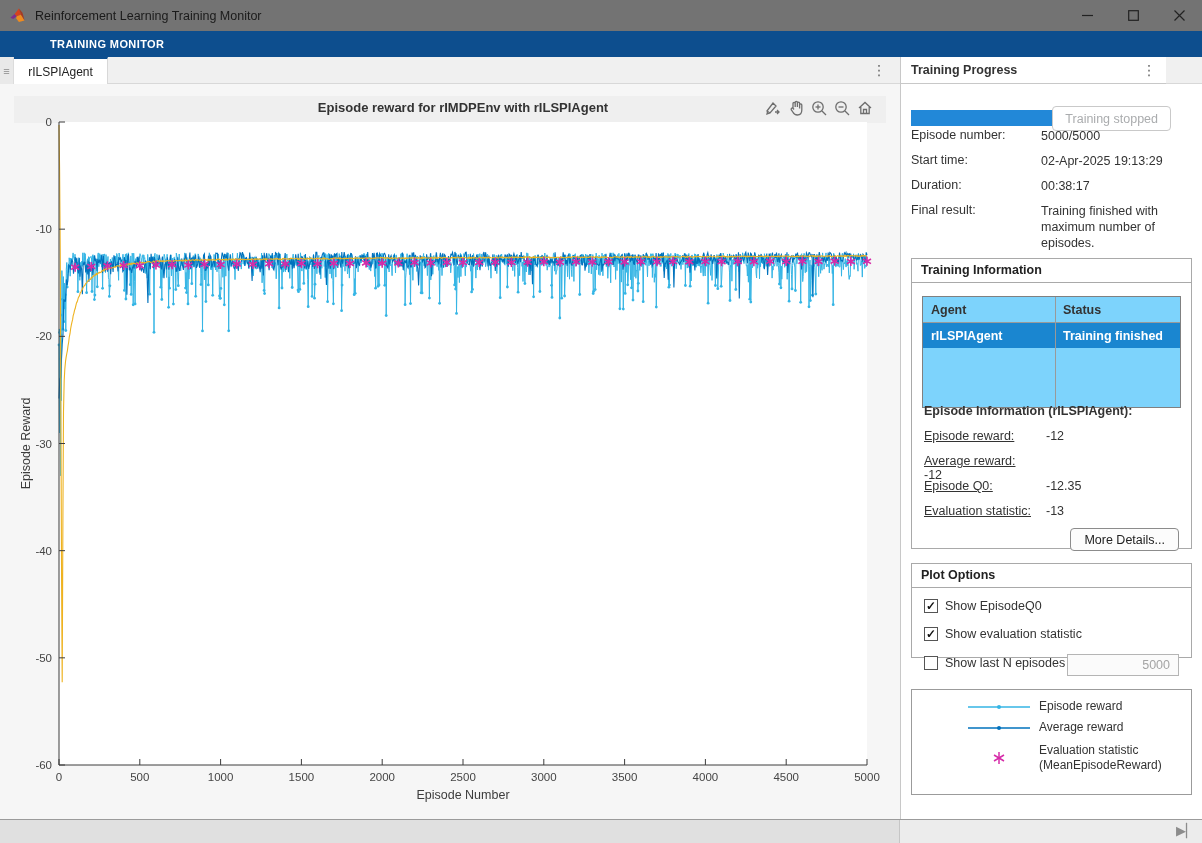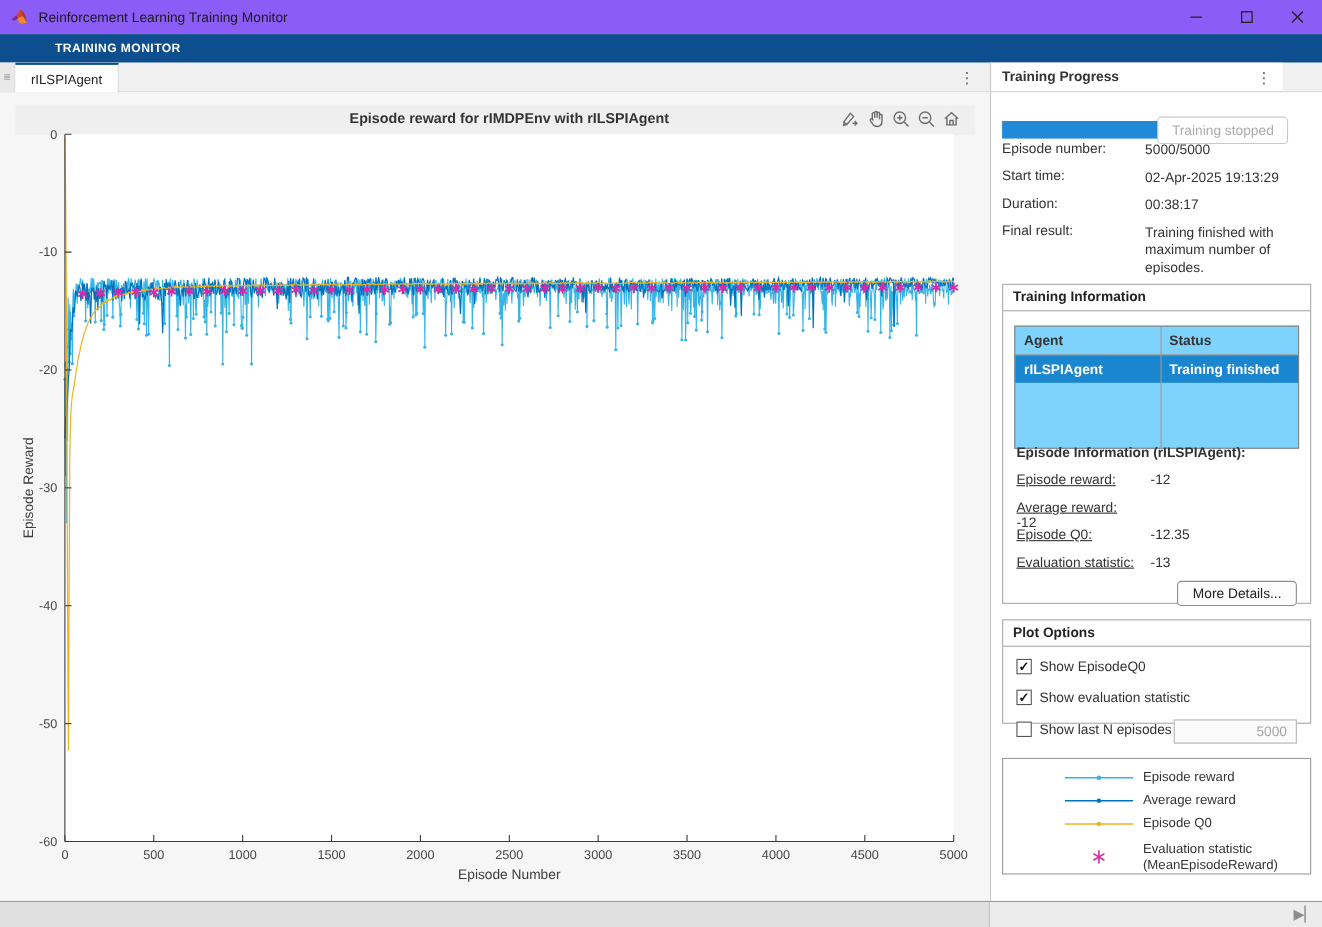--- a/index.html
+++ b/index.html
@@ -1,20 +1,20 @@
 <!DOCTYPE html>
 <html><head>
 <meta charset="utf-8">
 <style>
   * { margin:0; padding:0; box-sizing:border-box; }
   html,body { width:1202px; height:843px; font-family:"Liberation Sans",sans-serif; background:#fff; overflow:hidden; }
   .window { position:relative; width:1202px; height:843px; background:#fff; }
 
   
-  .titlebar { position:absolute; left:0; top:0; width:1202px; height:31px; background:#8b5cf6; display:flex; align-items:center; }
+  .titlebar { position:absolute; left:0; top:0; width:1202px; height:31px; background:#737373; display:flex; align-items:center; }
   .app-icon { width:17px; height:17px; margin-left:9px; }
   .title-text { margin-left:9px; font-size:12.5px; color:#1a1a1a; }
   .win-controls { position:absolute; right:0; top:0; height:31px; display:flex; }
   .win-btn { width:46px; height:31px; display:flex; align-items:center; justify-content:center; color:#222; font-size:13px; cursor:default; }
   .win-btn svg { display:block; }
 
   
   .ribbon { position:absolute; left:0; top:31px; width:1202px; height:26px; background:#0d4e8e; display:flex; align-items:center;padding-left:40px; }
   .ribbon-tab { color:#fff; font-size:11px; font-weight:bold; letter-spacing:.4px; margin-left:10px; }
 
@@ -490,29 +490,20 @@
       </div>
       <div class="legend-row">
         <span class="legend-marker-cell">
             <svg class="lg-mk" width="62" height="10" viewBox="0 0 62 10">
               <line x1="0" y1="5" x2="62" y2="5" stroke-width="1.4" stroke="#0072bd"></line>
               <circle cx="31" cy="5" r="2" fill="#0072bd"></circle>
             </svg>
           </span>
         <span class="legend-label">Average reward</span>
       </div>
-      <div class="legend-row">
-        <span class="legend-marker-cell">
-            <svg class="lg-mk" width="62" height="10" viewBox="0 0 62 10">
-              <line x1="0" y1="5" x2="62" y2="5" stroke-width="1.4" stroke="#eeb21f"></line>
-              <circle cx="31" cy="5" r="2" fill="#eeb21f"></circle>
-            </svg>
-          </span>
-        <span class="legend-label">Episode Q0</span>
-      </div>
       <div class="legend-row tall">
         <span class="legend-marker-cell">
             <svg class="lg-mk ast" width="62" height="16" viewBox="0 0 62 16">
               <g stroke-width="1.5">
                 <line x1="31" y1="2" x2="31" y2="14" stroke="#d62ba8"></line>
                 <line x1="26" y1="5" x2="36" y2="11" stroke="#d62ba8"></line>
                 <line x1="26" y1="11" x2="36" y2="5" stroke="#d62ba8"></line>
               </g>
             </svg>
           </span>

